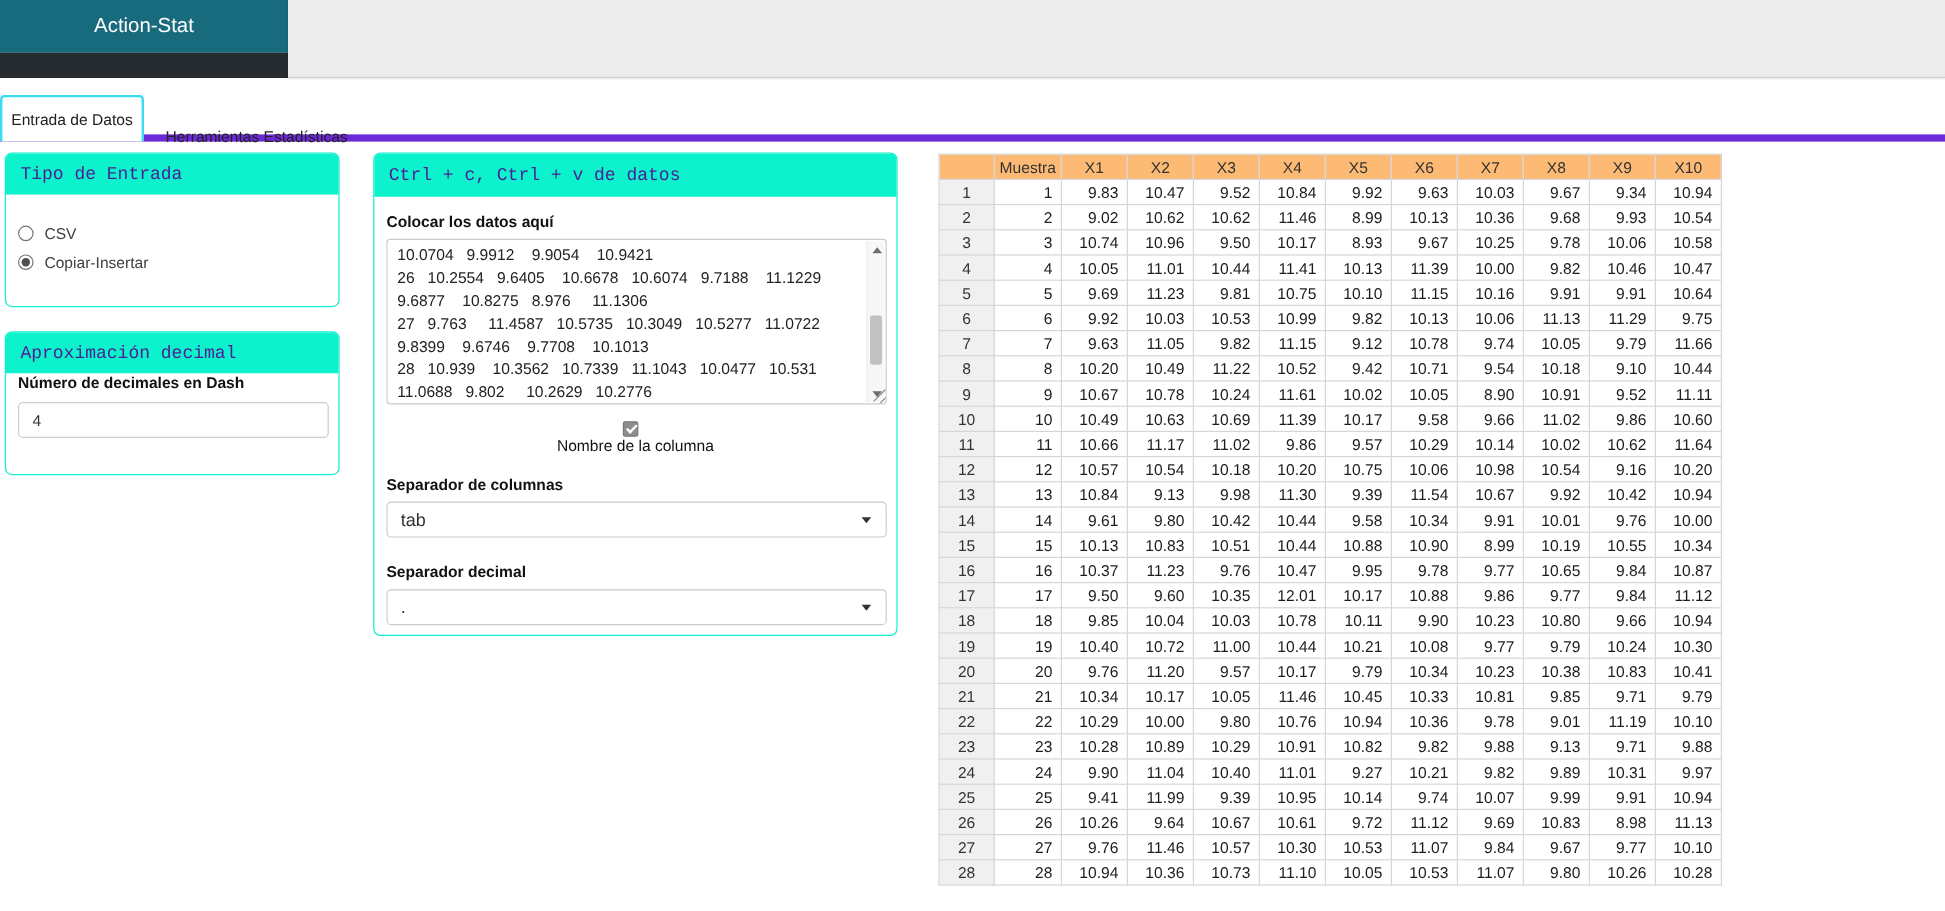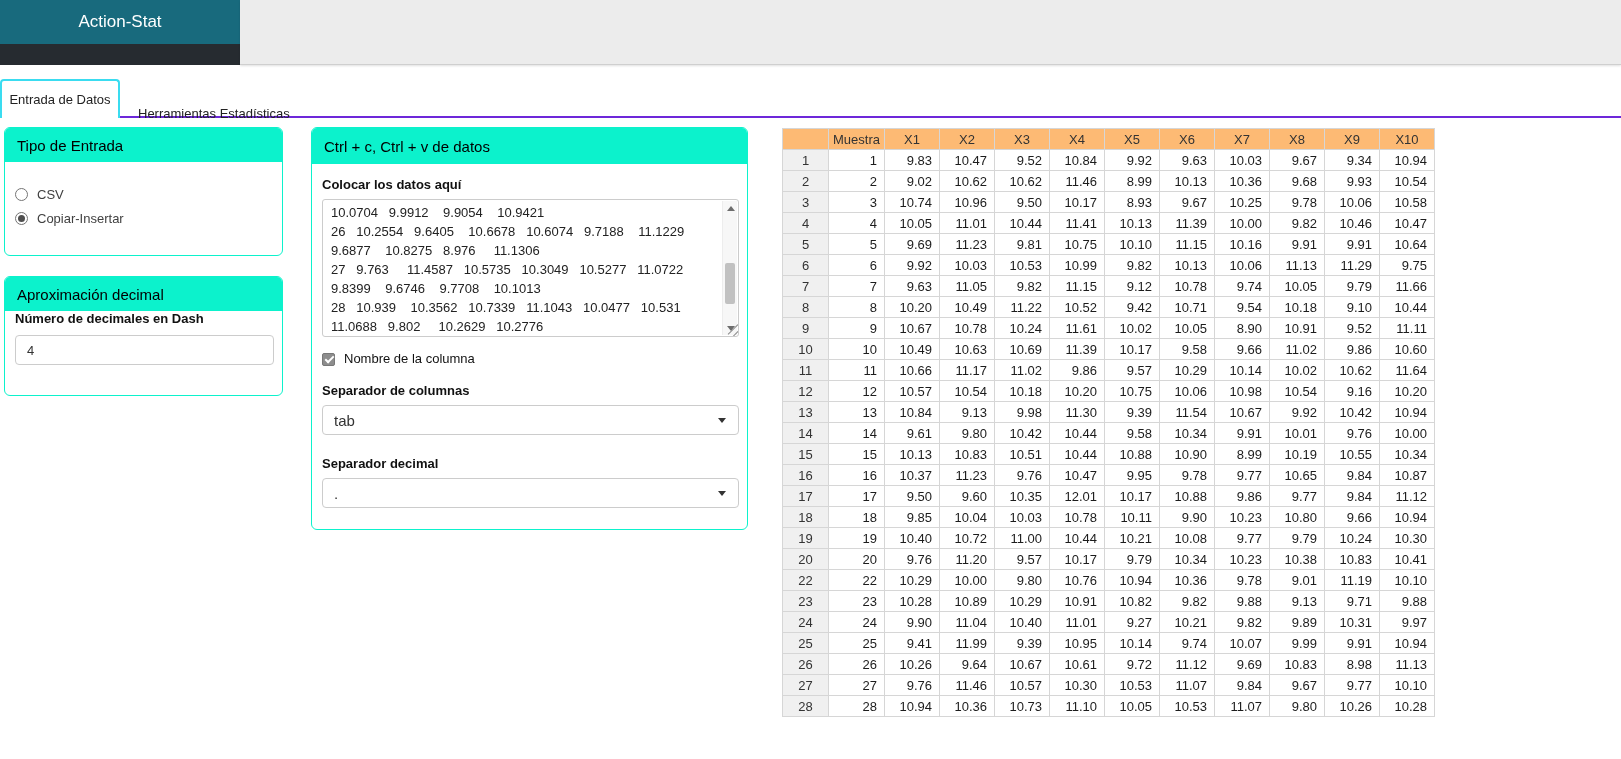--- a/index.html
+++ b/index.html
@@ -7,31 +7,31 @@
   body { position:relative; }
 
   
   .brand { position:absolute; left:0; top:0; width:240px; height:44px; background:#186a7d;
            color:#fff; font-size:17px; display:flex; align-items:center; justify-content:center; }
   .brand-under { position:absolute; left:0; top:44px; width:245px; height:21px; background:#262b30; }
   .header-right { position:absolute; left:240px; top:0; right:0; height:65px; background:#ececec;
                   border-bottom:1px solid #cfcfcf; box-shadow:0 1px 2px rgba(0,0,0,.12); }
 
   
-  .tabs { position:absolute; left:0; top:79px; right:0; height:39px; border-bottom:2px solid #6d28d9; }
+  .tabs { position:absolute; left:0; top:79px; right:0; height:39px; border-bottom:6px solid #6d28d9; }
   .tab { font-size:13px; color:#222; display:flex; align-items:center; cursor:pointer; }
   .tab.active { position:absolute; left:0; top:0; width:120px; height:39px; background:#fff;
                 border:2px solid #3adcf0; border-bottom:none; border-radius:4px 4px 0 0;
                 justify-content:center; z-index:2; margin-bottom:-2px; }
   .tab.plain { position:absolute; left:122px; top:16px; width:250px; height:37px; padding-left:16px; }
 
   
   .card { position:absolute; border:1px solid #0cf2cc; border-radius:6px; background:#fff; }
-  .card-head { background:#0cf2cc; color:#000000; font-size:15px; padding:0 12px; height:34px;
-               display:flex; align-items:center; border-radius:5px 5px 0 0; }
+  .card-head { background:#0cf2cc; color:#4c1d95; font-size:15px; padding:0 12px; height:34px;
+               display:flex; align-items:center; border-radius:5px 5px 0 0;font-family:Liberation Mono, monospace; }
   .card-body { padding:0 10px; }
 
   #card-input-type { left:4px; top:127px; width:279px; height:129px; }
   #card-decimal    { left:4px; top:276px; width:279px; height:120px; }
   #card-paste      { left:311px; top:127px; width:437px; height:403px; }
   #card-paste .card-head { height:36px; }
 
   .radio-group { padding:22px 10px 0 10px; }
   .radio-row { display:flex; align-items:center; font-size:13px; color:#404040; height:20px; margin-bottom:4px; cursor:pointer; }
   .radio { width:13px; height:13px; border:1px solid #757575; border-radius:50%; background:#fff;
@@ -55,21 +55,21 @@
   .sb-btn { position:absolute; left:0; width:15px; height:14px; display:flex; align-items:center; justify-content:center; }
   .sb-btn.up { top:0; } .sb-btn.down { bottom:0; }
   .tri-up { width:0; height:0; border-left:4px solid transparent; border-right:4px solid transparent; border-bottom:5px solid #6d6d6d; }
   .tri-down { width:0; height:0; border-left:4px solid transparent; border-right:4px solid transparent; border-top:5px solid #6d6d6d; }
   .sb-thumb { position:absolute; left:2px; right:2px; top:46%; height:31%; background:#c1c1c1; border-radius:2px; }
   .ta-resize { position:absolute; right:1px; bottom:1px; width:13px; height:13px; overflow:hidden; }
   .ta-resize i { position:absolute; background:#8a8a8a; height:1px; transform:rotate(-45deg); }
   .ta-resize i:nth-child(1) { width:14px; right:-2px; bottom:6px; }
   .ta-resize i:nth-child(2) { width:8px;  right:-2px; bottom:2px; }
 
-  .check-row { display:flex; align-items:flex-end; font-size:13px; color:#111; margin-top:14px; cursor:pointer; }
+  .check-row { display:flex; align-items:center; font-size:13px; color:#111; margin-top:14px; cursor:pointer;flex-direction:column; }
   .checkbox { width:13px; height:13px; border:1px solid #787878; background:#8d8d8d; border-radius:2px;
               position:relative; margin-right:9px; flex:none; }
   .checkbox.checked::after { content:""; position:absolute; left:2px; top:2px; width:7px; height:3px;
               border-left:2px solid #fff; border-bottom:2px solid #fff; transform:rotate(-45deg); }
 
   .dd-label1 { margin-top:17px; }
   .dd-label2 { margin-top:21px; }
   .dropdown { position:relative; margin-top:7px; width:417px; height:30px; border:1px solid #ccc;
               border-radius:4px; background:#fff; display:flex; align-items:center;
               padding:0 32px 0 11px; font-size:15px; color:#333; cursor:pointer; }
@@ -477,20 +477,34 @@
           <td>9.57</td>
           <td>10.17</td>
           <td>9.79</td>
           <td>10.34</td>
           <td>10.23</td>
           <td>10.38</td>
           <td>10.83</td>
           <td>10.41</td>
         </tr>
         <tr>
+          <td class="idx">21</td>
+          <td>21</td>
+          <td>10.34</td>
+          <td>10.17</td>
+          <td>10.05</td>
+          <td>11.46</td>
+          <td>10.45</td>
+          <td>10.33</td>
+          <td>10.81</td>
+          <td>9.85</td>
+          <td>9.71</td>
+          <td>9.79</td>
+        </tr>
+        <tr>
           <td class="idx">22</td>
           <td>22</td>
           <td>10.29</td>
           <td>10.00</td>
           <td>9.80</td>
           <td>10.76</td>
           <td>10.94</td>
           <td>10.36</td>
           <td>9.78</td>
           <td>9.01</td>

